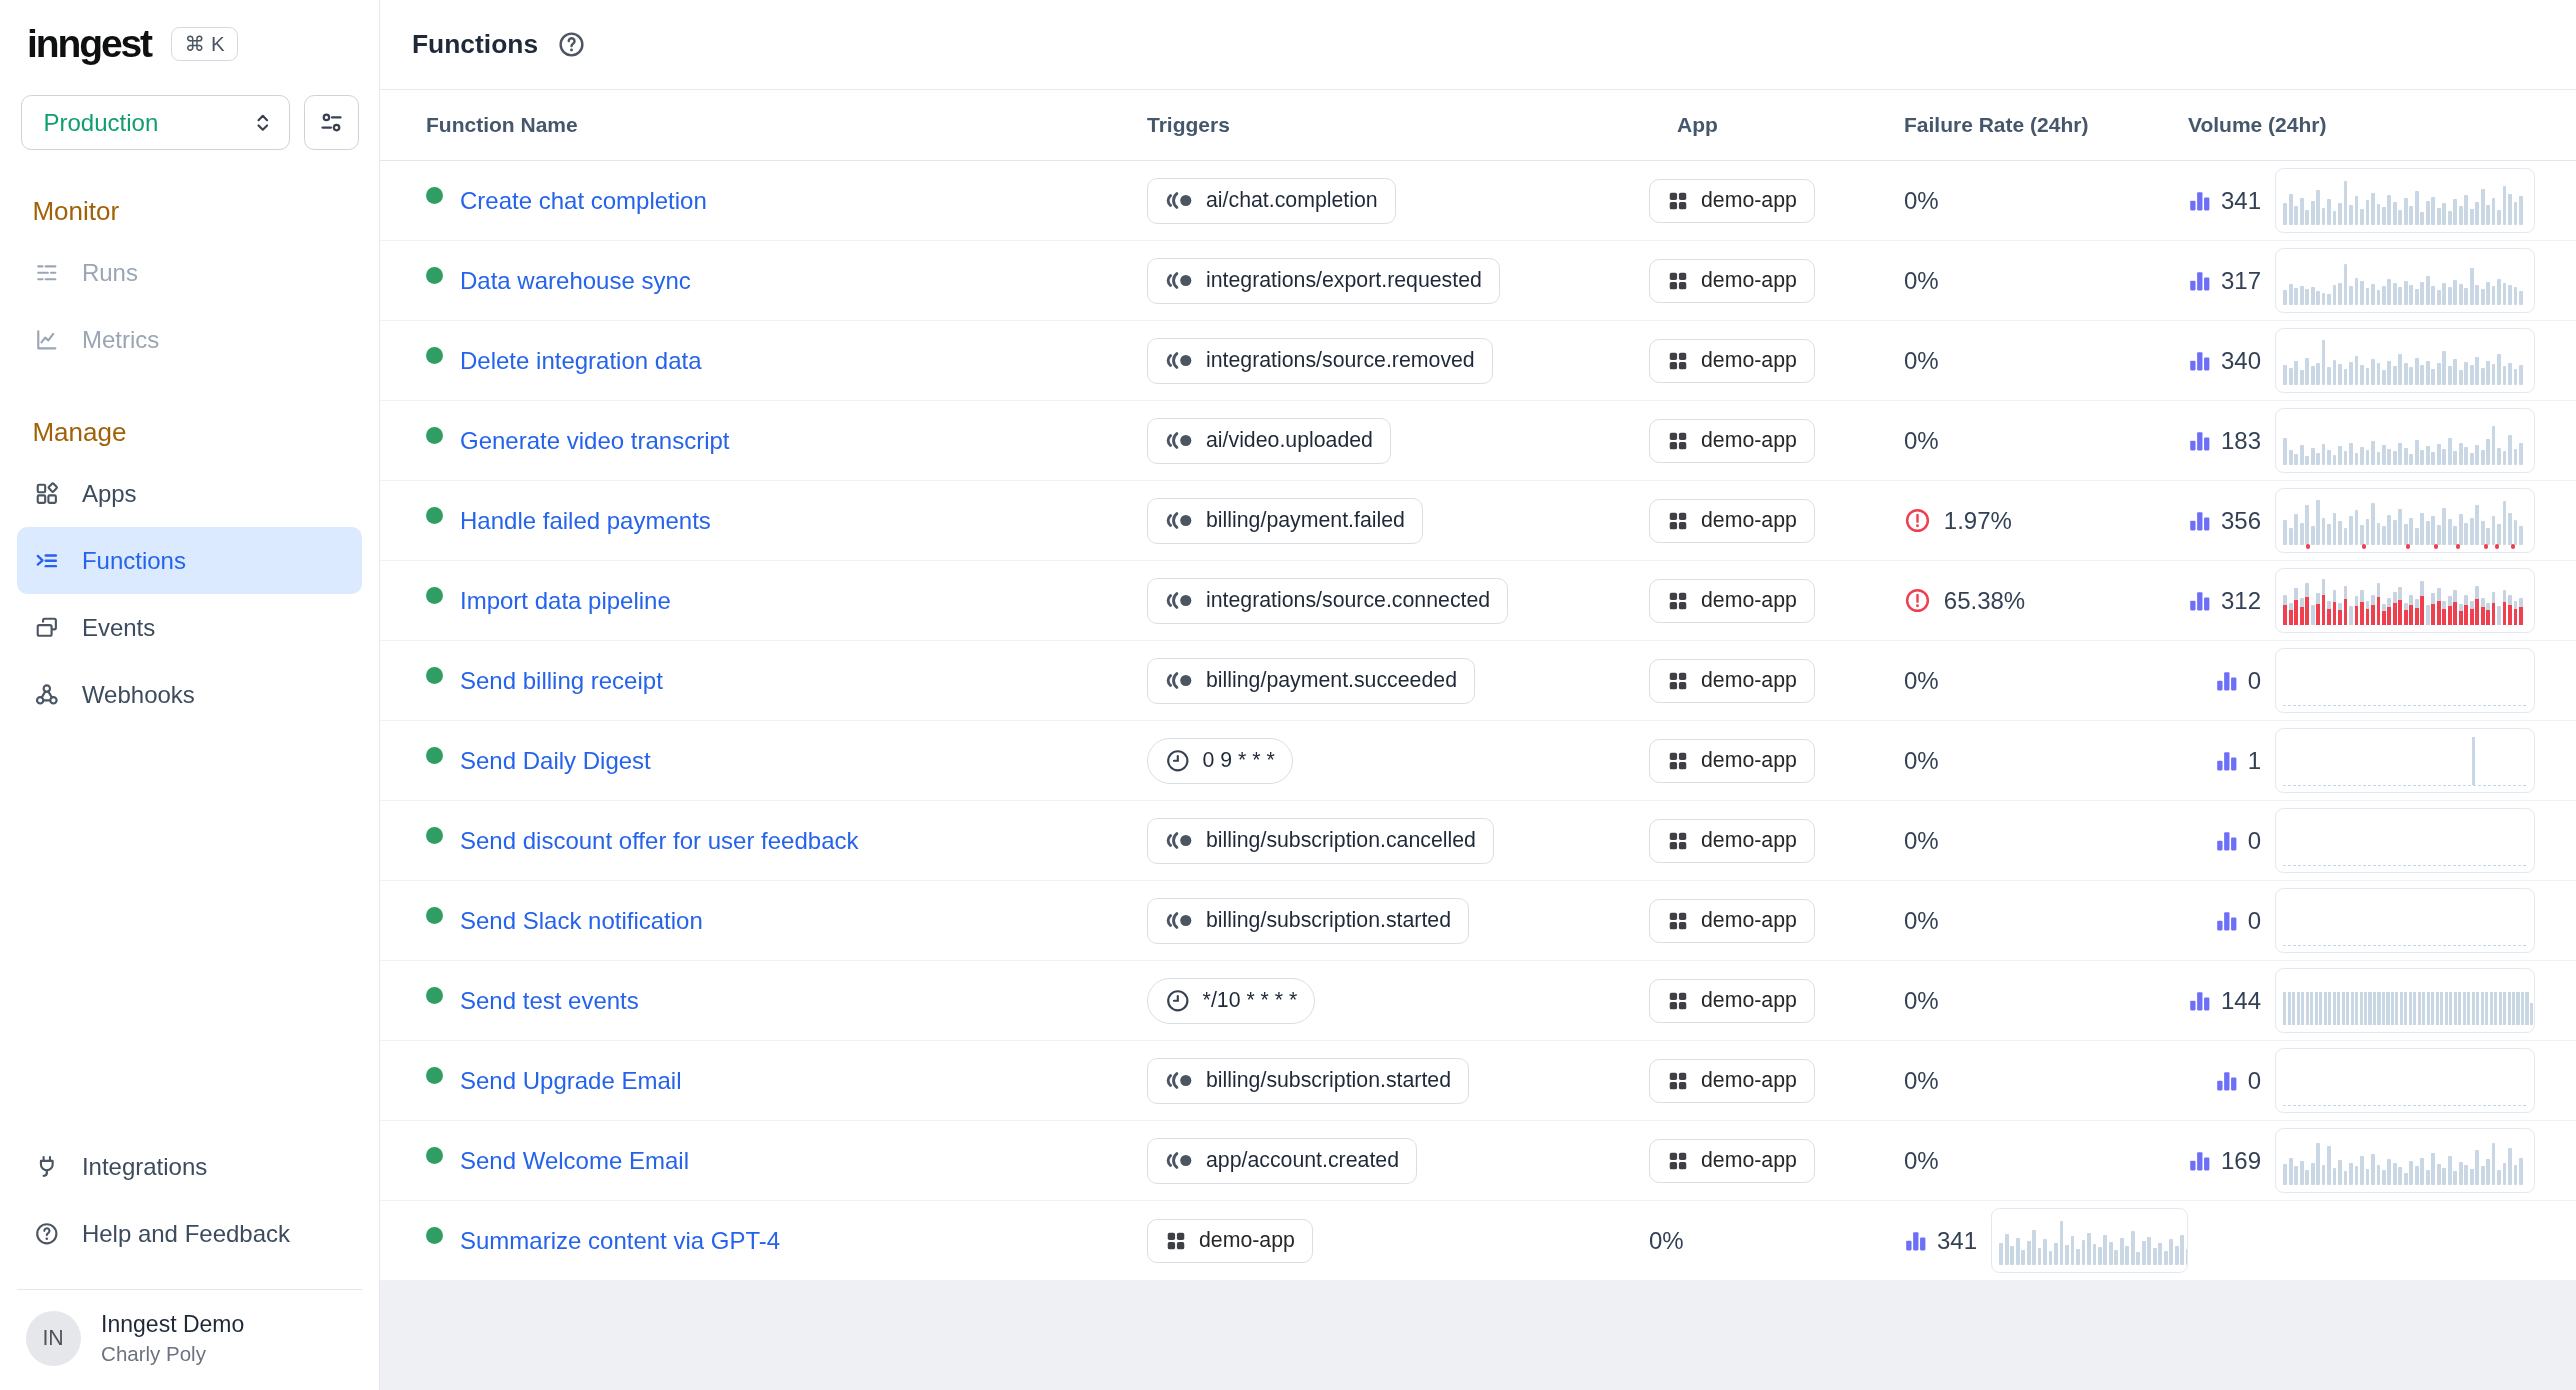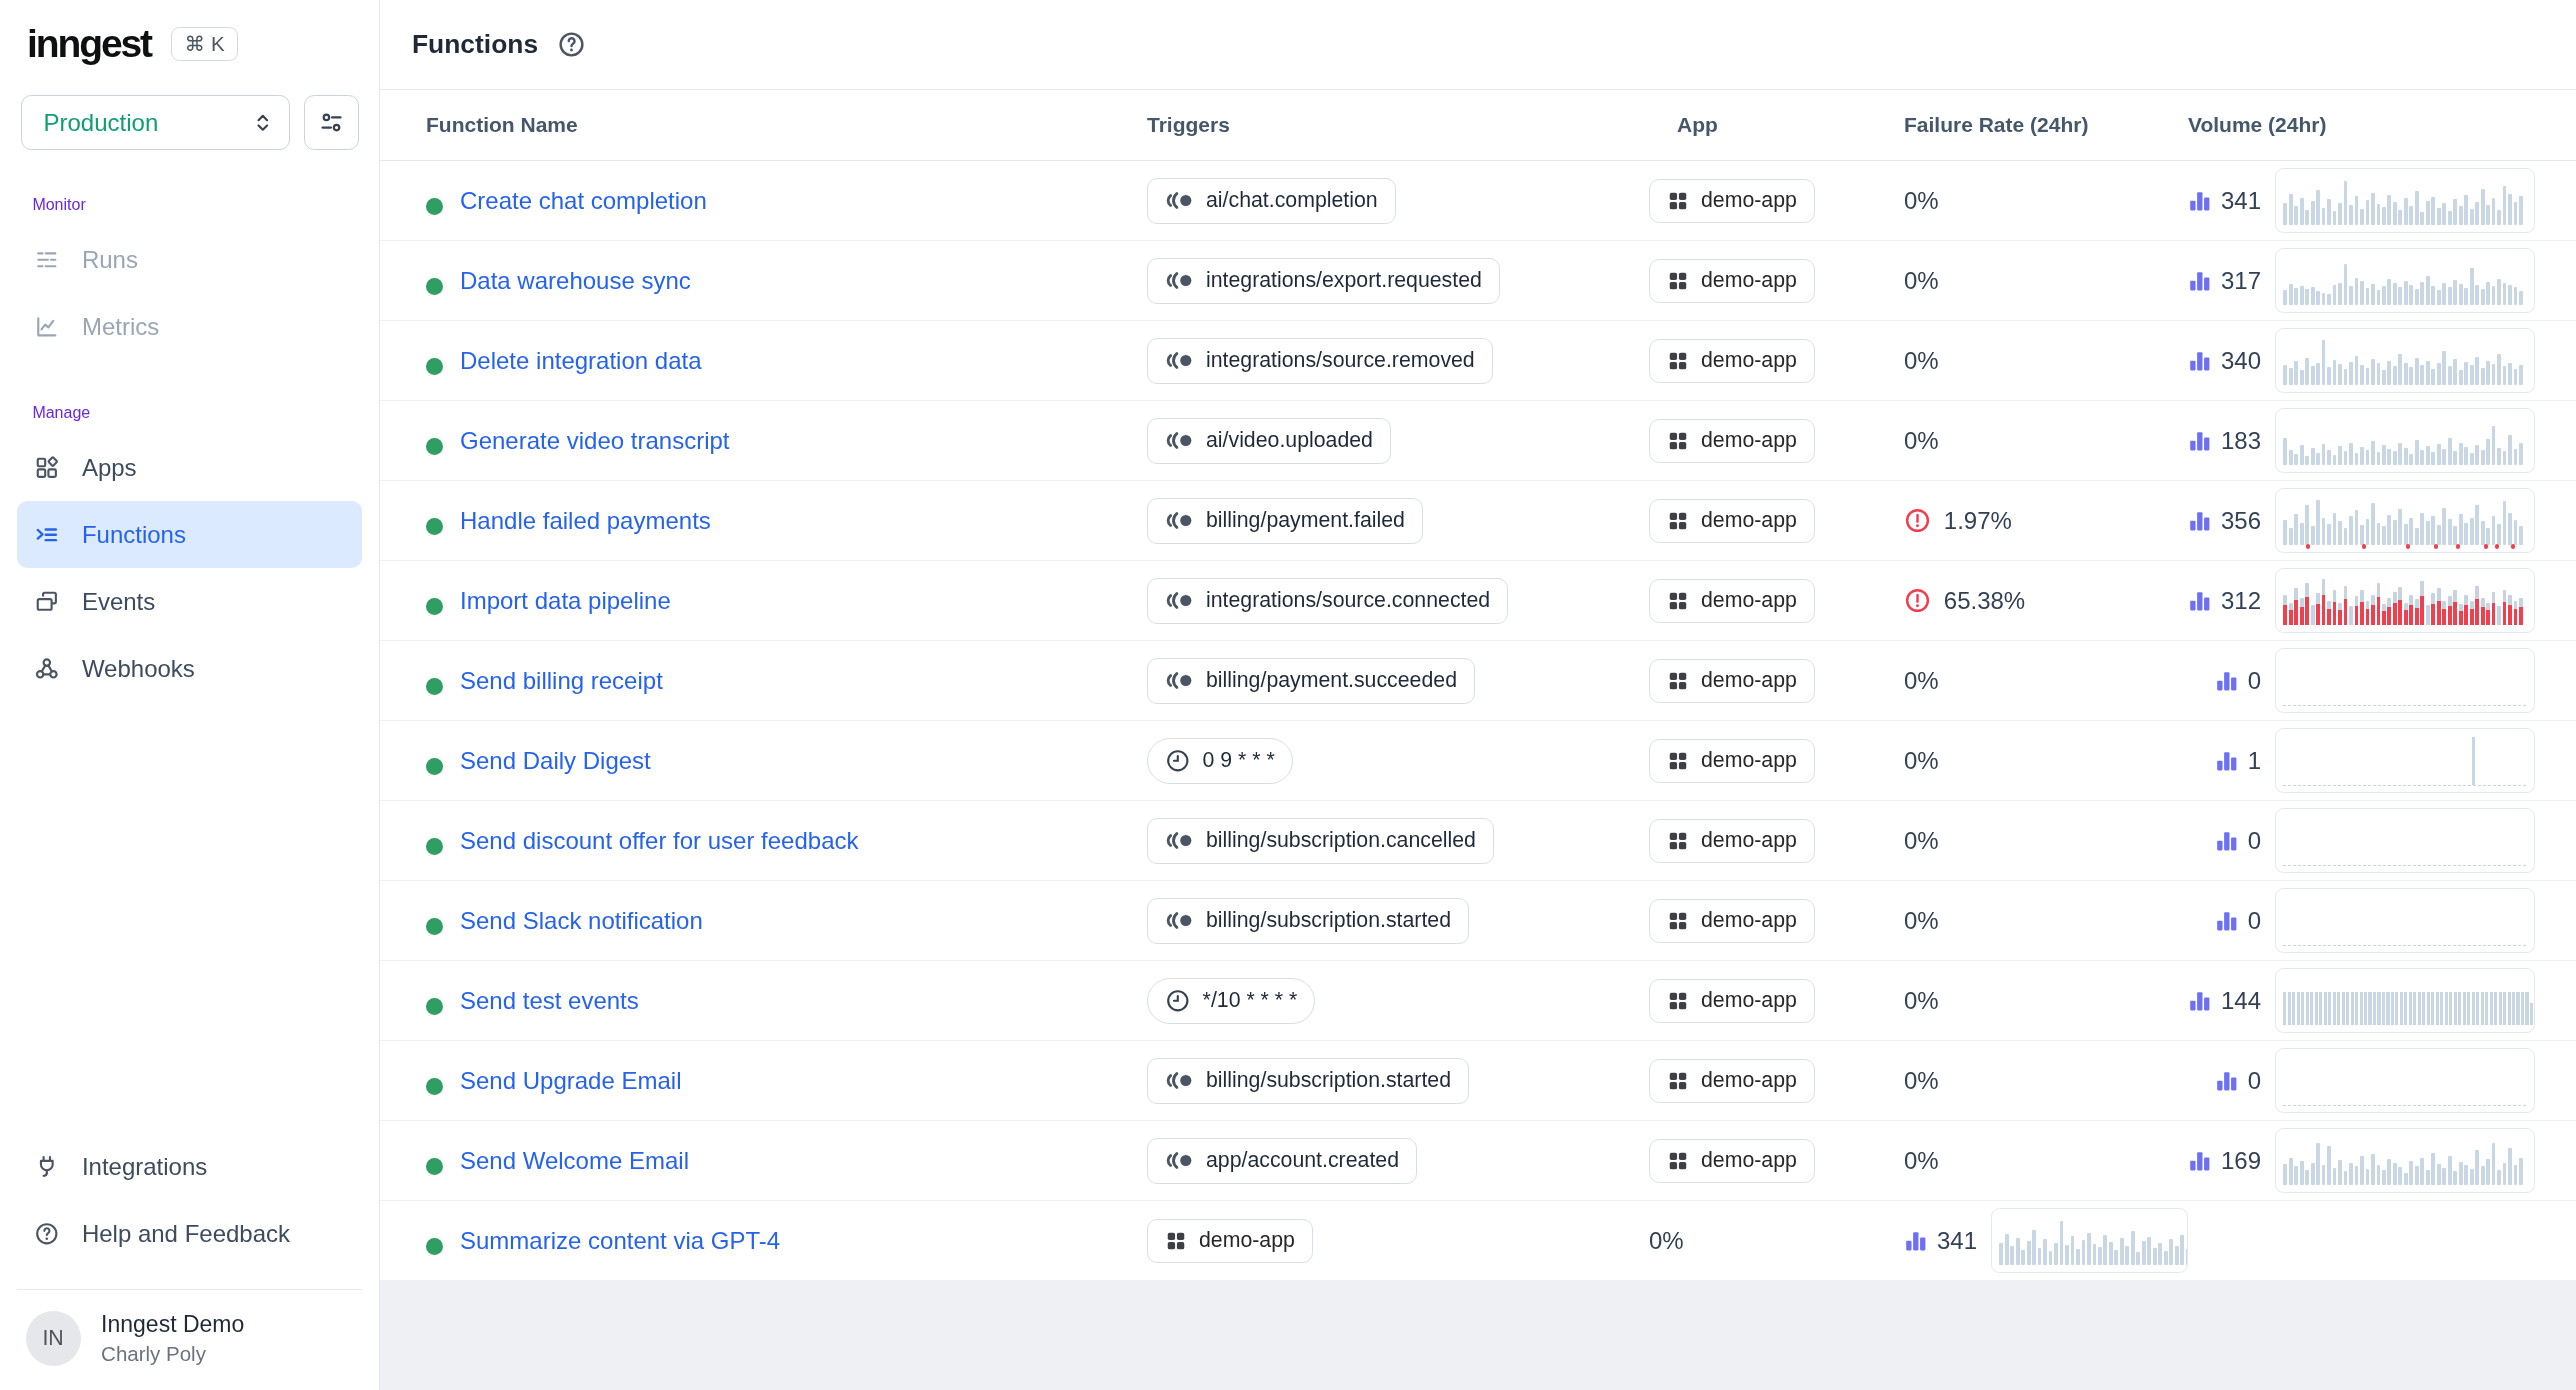--- a/index.html
+++ b/index.html
@@ -14,21 +14,21 @@
   .logo { font-size:39px; font-weight:800; letter-spacing:-2.1px; color:#0f1011; }
   .kbd { border:1.7px solid #d6d9de; border-radius:8.5px; padding:4.3px 12px; font-size:20.5px;
     color:#4b5563; display:flex; align-items:center; gap:6px; background:#fff; }
   .env-row { margin:29px 20.5px 0 20.5px; display:flex; gap:13.6px; }
   .env-select { flex:1; height:55px; border:1.7px solid #cbd3dd; border-radius:10.2px;
     display:flex; align-items:center; justify-content:space-between; padding:0 13.6px 0 22px;
     color:#0e9f6e; font-size:24px; font-weight:500; }
   .icon-btn { width:55px; height:55px; border:1.7px solid #cbd3dd; border-radius:10.2px;
     display:flex; align-items:center; justify-content:center; color:#374151; }
   nav { margin-top:36px; padding:0 17px; display:flex; flex-direction:column; flex:1; }
-  .section-label { color:#6d28d9; font-size:16px; font-weight:500; padding:10.2px 15.4px 12px; }
+  .section-label { color:#a16207; font-size:26px; font-weight:500; padding:10.2px 15.4px 12px; }
   .section-label.second { margin-top:34px; }
   .nav-item { height:67px; display:flex; align-items:center; gap:20.5px; padding:0 15.4px;
     border-radius:10.2px; font-size:24px; color:#3c4b5d; cursor:pointer; }
   .nav-item .nicon { width:29px; display:flex; justify-content:center; color:#4b5563; }
   .nav-item.disabled, .nav-item.disabled .nicon { color:#9aa6b5; }
   .nav-item.active { background:#dbeafe; color:#2563eb; font-weight:500; }
   .nav-item.active .nicon { color:#2563eb; }
   .nav-bottom { margin-top:auto; }
   .sidebar-divider { border-top:1.7px solid #e4e7ec; margin-top:22px; }
   .user-row { padding:20.5px 25.6px 24px; display:flex; align-items:center; gap:20.5px; }
@@ -51,21 +51,21 @@
   .status-dd .chev { margin-left:auto; display:flex; }
 
   .grid-row { display:grid; grid-template-columns:738px 502px 255px 284px 1fr;
     align-items:center; padding-left:29px; }
   .thead { height:71px; flex:0 0 71px; border-bottom:1.7px solid #e2e7ed;
     font-size:21px; font-weight:600; color:#45576b; }
   .thead .hc1 { padding-left:17px; } .thead .hc3 { padding-left:28px; }
 
   .rows { }
   .trow { height:80px; border-bottom:1.7px solid #eef1f5; }
-  .fn-cell { display:flex; align-items:flex-end; gap:17px; padding-left:17px; }
+  .fn-cell { display:flex; align-items:flex-start; gap:17px; padding-left:17px; }
   .fn-dot { width:17px; height:17px; border-radius:50%; flex:0 0 17px; }
   .fn-link { font-size:24px; font-weight:500; color:#2563eb; cursor:pointer; }
   .badge { display:inline-flex; align-items:center; gap:12px; height:46px;
     border:1.7px solid #d8dee6; border-radius:10.2px; padding:0 17px; font-size:21.3px;
     color:#1f2937; background:#fff; }
   .badge.cron { border-radius:25.6px; }
   .app-badge { display:inline-flex; align-items:center; gap:12px; height:44px;
     border:1.7px solid #d8dee6; border-radius:10.2px; padding:0 17px; font-size:21.3px;
     color:#27272a; background:#fff; }
   .fail-cell { display:flex; align-items:center; gap:12.8px; font-size:24px; color:#334155; }

